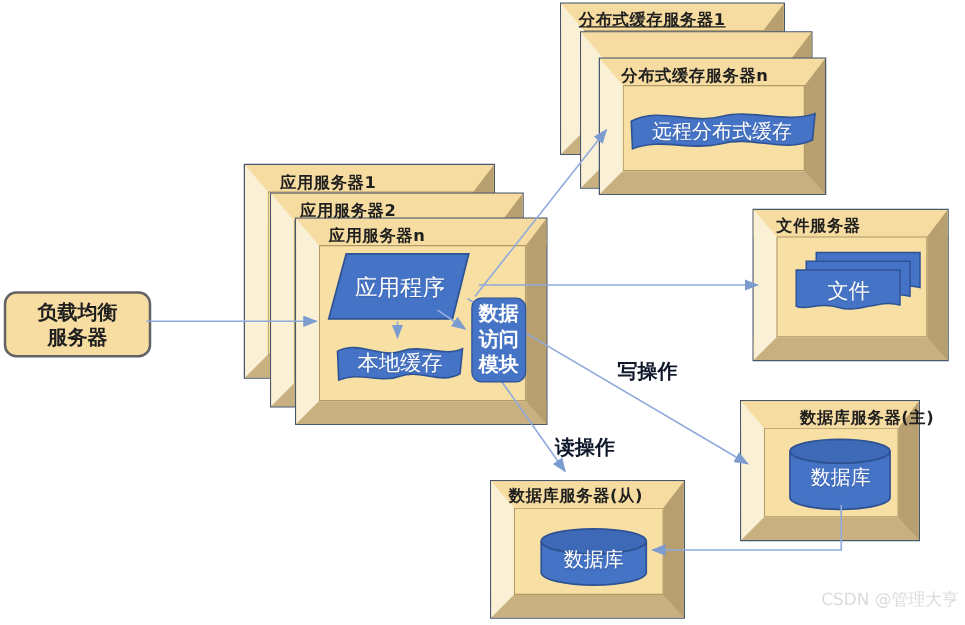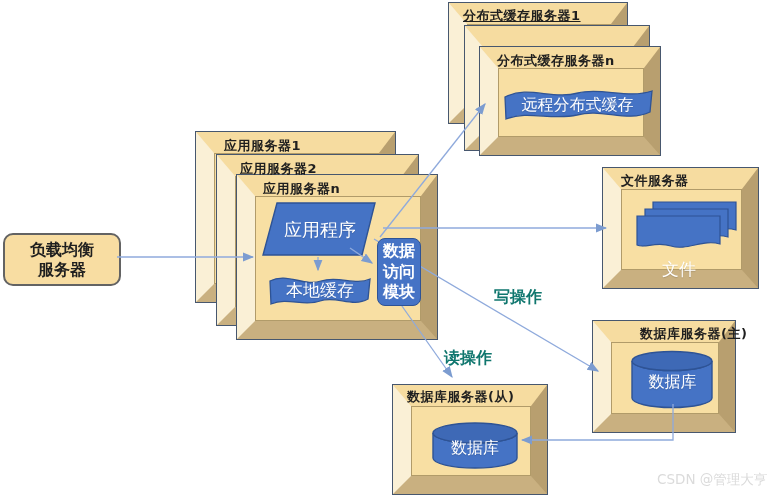--- a/index.html
+++ b/index.html
@@ -18,21 +18,21 @@
   }
   .box-title{
     position:absolute;z-index:6;font-size:13px;font-weight:700;color:#1F1F1F;
     white-space:nowrap;letter-spacing:.5px;
   }
   .shape-label{
     position:absolute;z-index:6;color:#FFFFFF;text-align:center;white-space:nowrap;
     text-shadow:0 1px 1px rgba(0,0,0,.15);
   }
   .edge-label{
-    position:absolute;z-index:6;font-size:16px;font-weight:600;color:#0f766e;white-space:nowrap;
+    position:absolute;z-index:6;font-size:16px;font-weight:600;color:#0f172a;white-space:nowrap;
   }
   .lb-node{
     position:absolute;left:3px;top:233px;width:114px;height:49px;z-index:3;
     background:#F8DDA2;border:2px solid #636363;border-radius:10px;
     display:flex;flex-direction:column;align-items:center;justify-content:center;
     font-size:16px;font-weight:600;color:#1F1F1F;line-height:1.2;
   }
   .module-node{
     position:absolute;left:377px;top:238px;width:44px;height:68px;z-index:6;
     background:#4573C5;border:1px solid #2E5395;border-radius:8px;box-sizing:border-box;
@@ -120,21 +120,21 @@
   <div class="box-title" style="left:240px;top:160px;">应用服务器2</div>
   <div class="box-title" style="left:263px;top:180px;">应用服务器n</div>
 
   <div class="box-title" style="left:621px;top:172px;">文件服务器</div>
   <div class="box-title" style="left:608px;top:325px;padding-left:32px;">数据库服务器(主)</div>
   <div class="box-title" style="left:407px;top:388px;">数据库服务器(从)</div>
 
   <div class="shape-label" style="left:268px;top:218px;width:104px;font-size:18px;">应用程序</div>
   <div class="shape-label" style="left:268px;top:279px;width:104px;font-size:17px;">本地缓存</div>
   <div class="shape-label" style="left:505px;top:95px;width:145px;font-size:16px;">远程分布式缓存</div>
-  <div class="shape-label" style="left:639px;top:221px;width:80px;font-size:17px;margin-top:37px;">文件</div>
+  <div class="shape-label" style="left:639px;top:221px;width:80px;font-size:17px;">文件</div>
   <div class="shape-label" style="left:632px;top:372px;width:81px;font-size:16px;">数据库</div>
   <div class="shape-label" style="left:433px;top:438px;width:84px;font-size:16px;">数据库</div>
 
   <div class="edge-label" style="left:494px;top:287px;">写操作</div>
   <div class="edge-label" style="left:444px;top:348px;">读操作</div>
 
   <div class="watermark">CSDN @管理大亨</div>
 
 </div>
 

